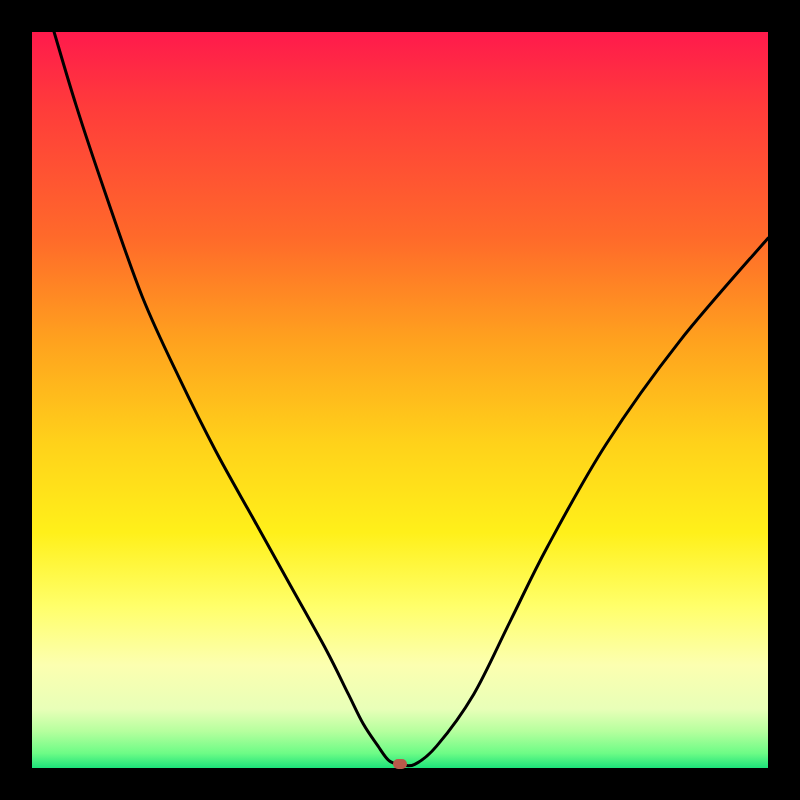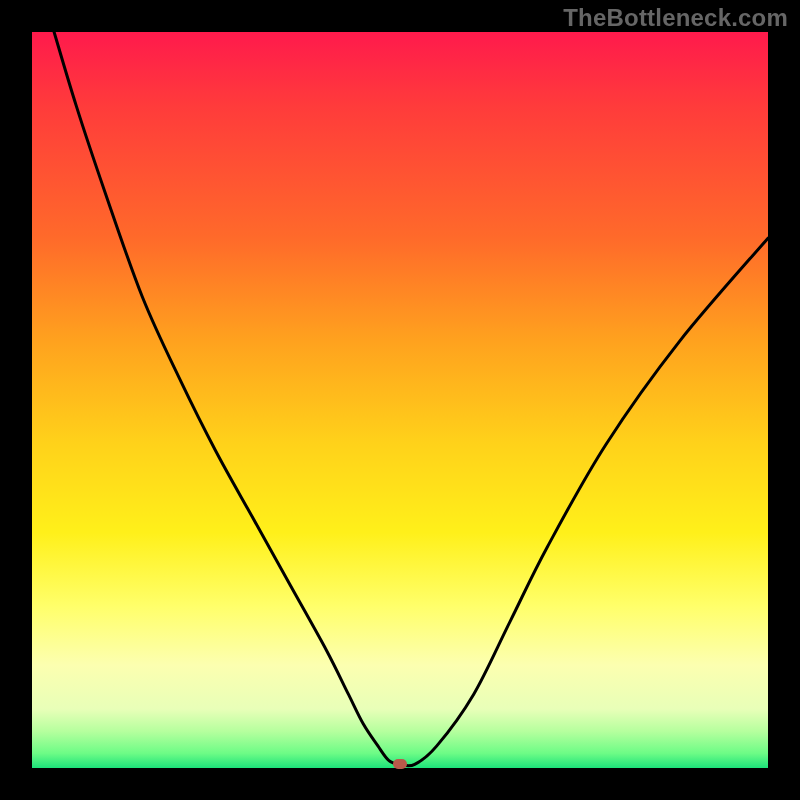--- a/index.html
+++ b/index.html
@@ -61,21 +61,20 @@
     height: 10px;
     border-radius: 5px;
     background: #b85a4a;
     transform: translate(-50%, -50%);
   }
 </style>
 </head>
 <body>
 
 <div class="frame">
-  <div class="watermark">TheBottleneck.com</div>
 
   <div class="plot-area">
     <svg class="curve" viewBox="0 0 736 736" preserveAspectRatio="none">
       <path fill="none" stroke="#000" stroke-width="3" stroke-linecap="round" stroke-linejoin="round" d="M 22.1 0.0 C 25.8 12.3, 35.6 46.6, 44.2 73.6 C 52.7 100.6, 62.6 130.0, 73.6 161.9 C 84.6 193.8, 98.1 234.3, 110.4 265.0 C 122.7 295.6, 134.9 320.2, 147.2 345.9 C 159.5 371.7, 171.7 396.2, 184.0 419.5 C 196.3 442.8, 208.5 463.7, 220.8 485.8 C 233.1 507.8, 245.3 529.9, 257.6 552.0 C 269.9 574.1, 284.6 599.8, 294.4 618.2 C 304.2 636.6, 310.3 650.1, 316.5 662.4 C 322.6 674.7, 326.3 683.3, 331.2 691.8 C 336.1 700.4, 341.6 707.8, 345.9 713.9 C 350.2 720.1, 353.3 725.6, 357.0 728.6 C 360.6 731.7, 363.7 731.7, 368.0 732.3 C 372.3 732.9, 376.6 735.4, 382.7 732.3 C 388.9 729.3, 395.0 725.6, 404.8 713.9 C 414.6 702.3, 429.3 683.3, 441.6 662.4 C 453.9 641.5, 466.1 613.3, 478.4 588.8 C 490.7 564.3, 499.3 544.6, 515.2 515.2 C 531.1 485.8, 552.0 446.5, 574.1 412.2 C 596.2 377.8, 620.7 343.5, 647.7 309.1 C 674.7 274.8, 721.3 223.3, 736.0 206.1"></path>
     </svg>
     <div class="marker" style="left: 368px; top: 732.32px; background: rgb(184, 90, 74);"></div>
   </div>
 </div>
 
 </body></html>

